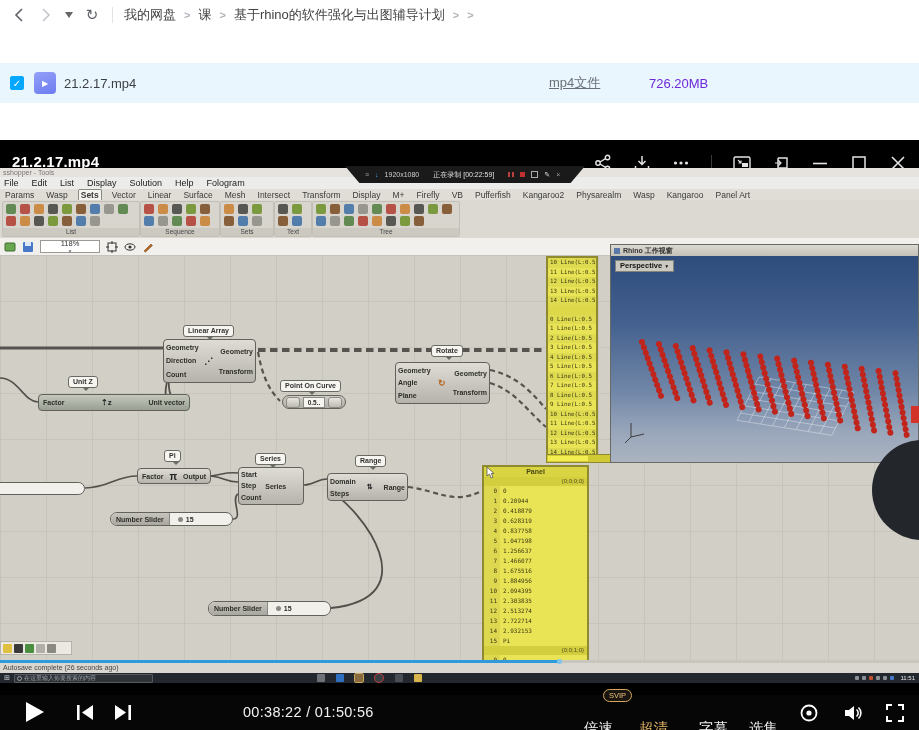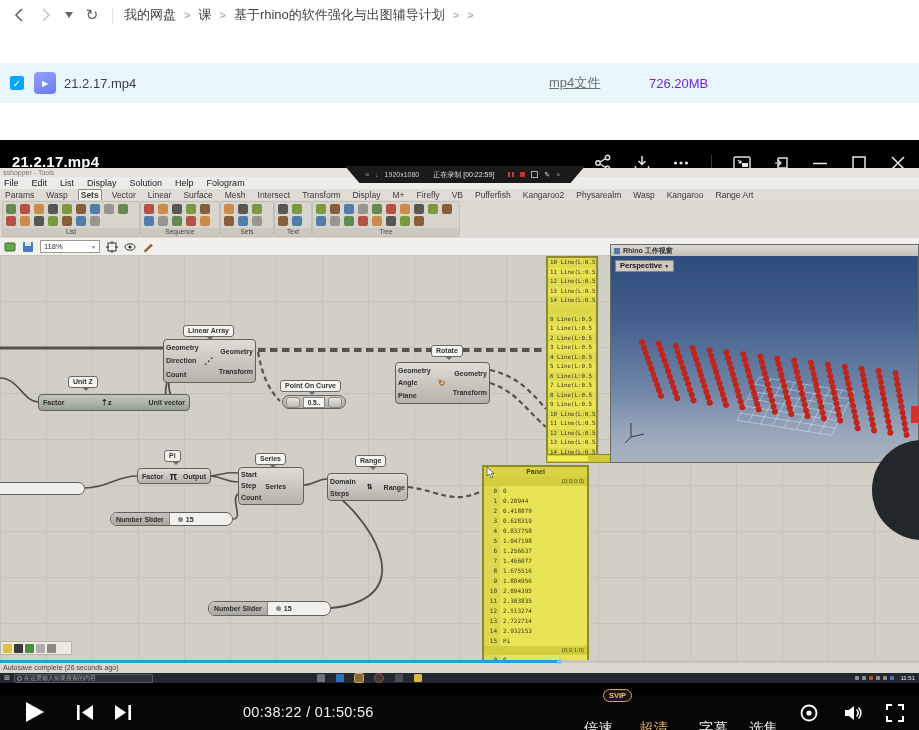--- a/index.html
+++ b/index.html
@@ -61,21 +61,21 @@
   .gh-toolbar{position:absolute;top:32px;left:0;right:0;height:38px;background:#dcd9d2;border-bottom:1px solid #b8b5ad;}
   .ghgroup{position:absolute;top:1px;bottom:1px;background:#d8d5ce;border:1px solid #c2bfb7;border-radius:2px;}
   .ghgroup .icons{position:absolute;top:2px;left:3px;right:3px;height:24px;display:flex;flex-wrap:wrap;gap:2px 4px;
                   align-content:flex-start;}
   .ghicon{width:10px;height:10px;border-radius:2px;opacity:.85;}
   .ghgroup .glabel{position:absolute;bottom:0;left:0;right:0;height:8px;background:#ccc9c1;font-size:6.5px;
                    line-height:8px;text-align:center;color:#444;}
   .gh-canvasbar{position:absolute;top:70px;left:0;right:0;height:17px;background:#f2f0ec;border-bottom:1px solid #b8b5ad;
                 display:flex;align-items:center;gap:6px;padding-left:4px;}
   .zoombox{width:52px;height:11px;background:#fff;border:1px solid #9a9a94;font-size:7.5px;color:#333;
-           display:flex;align-items:center;justify-content:space-between;padding:0 3px;}
+           display:flex;align-items:center;justify-content:center;padding:0 3px;flex-direction:column;}
   .cbar-ic{width:12px;height:12px;}
   .gh-canvas{position:absolute;top:87px;left:0;right:0;bottom:0;
      background-color:#d2cfc7;
      background-image:linear-gradient(#c7c4bc 1px,transparent 1px),linear-gradient(90deg,#c7c4bc 1px,transparent 1px);
      background-size:46px 46px;}
   #wires{position:absolute;top:0;left:0;z-index:5;pointer-events:none;}
 
   
   .gtag{position:absolute;z-index:8;background:#f7f5f0;border:1px solid #6a6a64;border-radius:3px;
         font-size:7px;font-weight:bold;color:#333;height:10px;line-height:10px;padding:0 4px;white-space:nowrap;}
@@ -151,21 +151,21 @@
 
   
   .controls{position:absolute;left:0;right:0;bottom:0;height:35px;background:#060606;z-index:40;}
   .play-tri{position:absolute;left:26px;top:7px;width:0;height:0;border-left:18px solid #fff;
             border-top:10px solid transparent;border-bottom:10px solid transparent;cursor:pointer;}
   .ctl-ic{position:absolute;cursor:pointer;}
   .ctime{position:absolute;left:243px;top:9px;font-size:14.5px;color:#f0f0f0;letter-spacing:.3px;}
   .clabel{position:absolute;top:24px;font-size:14.5px;color:#eee;cursor:pointer;}
   .clabel.gold{color:#e5b566;}
   .svip{position:absolute;top:-6px;right:287px;border:1px solid #d6a85c;border-radius:7px;color:#e8c27a;
-        font-size:7.5px;font-weight:bold;padding:0 5px;height:11px;line-height:11px;background:#1a1510;z-index:41;}
+        font-size:7.5px;font-weight:normal;padding:0 5px;height:11px;line-height:11px;background:#1a1510;z-index:41;}
 </style>
 </head>
 <body>
 
 <div class="root">
 
   <div class="topnav">
     <span class="navbtn">
       <svg width="10" height="14" viewBox="0 0 10 14">
           <polyline points="8,1 2,7 8,13" fill="none" stroke="#5f6368" stroke-width="1.6"></polyline>
@@ -283,21 +283,21 @@
           <span>Transform</span>
           <span>Display</span>
           <span>M+</span>
           <span>Firefly</span>
           <span>VB</span>
           <span>Pufferfish</span>
           <span>Kangaroo2</span>
           <span>Physarealm</span>
           <span>Wasp</span>
           <span>Kangaroo</span>
-          <span>Range Art</span>
+          <span>Panel Art</span>
         </div>
 
       <div class="gh-toolbar" id="gh-toolbar">
           <div class="ghgroup" style="left: 2px; width: 136px;">
             <div class="icons">
               <span class="ghicon" style="background: rgb(78, 125, 60);"></span>
               <span class="ghicon" style="background: rgb(176, 58, 46);"></span>
               <span class="ghicon" style="background: rgb(200, 127, 47);"></span>
               <span class="ghicon" style="background: rgb(65, 65, 61);"></span>
               <span class="ghicon" style="background: rgb(107, 142, 35);"></span>

